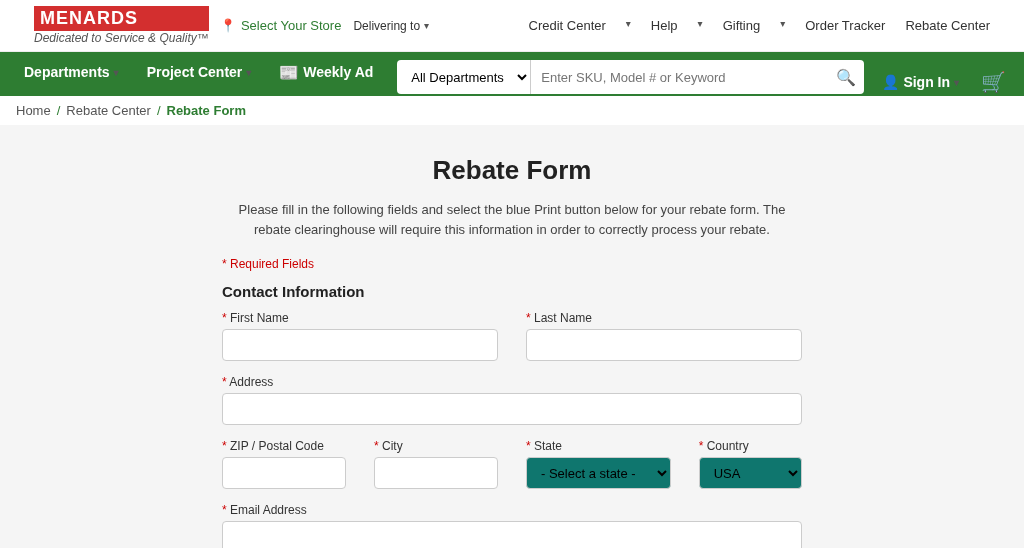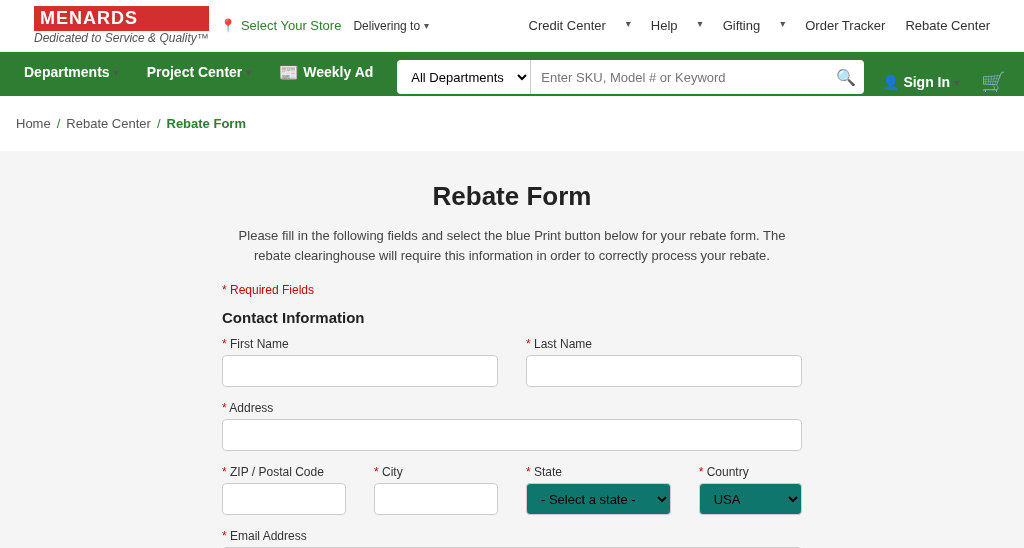--- a/index.html
+++ b/index.html
@@ -108,21 +108,21 @@
       display: flex;
       align-items: center;
       gap: 4px;
       cursor: pointer;
       padding: 0 8px;
     }
     .cart-icon { font-size: 20px; }
 
     
     .breadcrumb {
-      padding: 20px 16px;
+      padding: 7px 16px;
       font-size: 13px;
       color: #555;
       display: flex;
       align-items: center;
       gap: 6px;
     }
     .breadcrumb a { color: #555; text-decoration: none; cursor: pointer; }
     .breadcrumb-current { color: #2e7d32; font-weight: 600; }
     .breadcrumb-sep { color: #2e7d32; }
 

